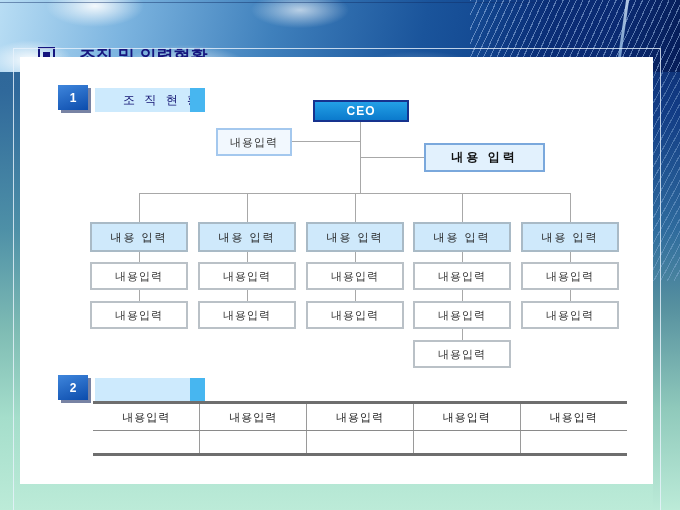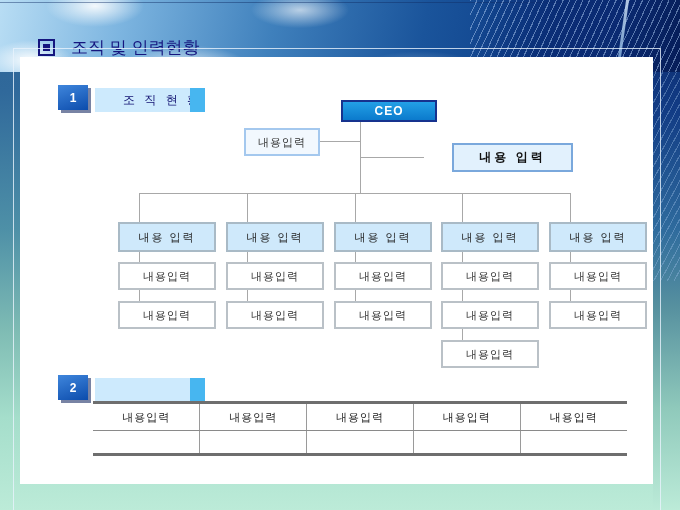--- a/index.html
+++ b/index.html
@@ -29,42 +29,42 @@
       linear-gradient(100deg,rgba(10,42,114,0) 0%,rgba(10,42,114,.85) 40%,#0a2a72 68%,#061d58 100%);}
   .bridge::after{content:"";position:absolute;right:56px;top:0;width:3px;height:72px;
     background:linear-gradient(180deg,#cfe2f6,#6f9fd4);opacity:.85;transform:skewX(-8deg);}
 
   .watermark{position:absolute;top:27px;right:24px;z-index:2;font-size:23px;letter-spacing:2px;
     color:rgba(186,205,224,.88);}
 
   .title-row{position:absolute;left:38px;top:28px;z-index:2;display:flex;align-items:center;gap:8px;}
   .bullet{position:relative;width:13px;height:13px;border:2px solid #15157e;flex:0 0 auto;}
   .bullet::after{content:"";position:absolute;left:3px;top:3px;width:7px;height:7px;background:#15157e;}
-  .title{margin:8px;font-size:17px;font-weight:normal;color:#15157e;}
+  .title{margin:16px;font-size:17px;font-weight:bold;color:#15157e;}
 
   
   .frame{position:absolute;left:13px;top:48px;width:646px;height:461px;z-index:3;pointer-events:none;
     border-left:1px solid rgba(232,243,252,.8);border-top:1px solid rgba(232,243,252,.8);border-right:1px solid rgba(232,243,252,.8);}
   .panel{position:absolute;left:20px;top:57px;width:633px;height:427px;background:#ffffff;z-index:2;}
 
   .content{position:absolute;inset:0;z-index:4;}
 
   
   .badge{position:absolute;width:30px;height:25px;background:linear-gradient(160deg,#3f86dc,#0c4cac);
     color:#fff;font-size:12px;font-weight:bold;display:flex;align-items:center;justify-content:center;
     box-shadow:3px 3px 0 rgba(10,30,90,.55);}
   .badge1{left:58px;top:85px}.badge2{left:58px;top:375px}
   .secbar{position:absolute;left:95px;width:110px;height:24px;background:#cdeafd;display:flex;align-items:center;}
   .secbar1{top:88px}.secbar2{top:378px}
   .secbar .lbl{padding-left:28px;font-size:12px;font-weight:normal;letter-spacing:3px;color:#101070;white-space:nowrap;}
   .secbar .endcap{position:absolute;right:0;top:0;width:15px;height:100%;background:#47b6f0;}
 
   
   .obox{position:absolute;box-sizing:border-box;display:flex;align-items:center;justify-content:center;
-    font-size:11px;white-space:nowrap;margin-left:28px;}
+    font-size:11px;white-space:nowrap;}
   .ceo{left:313px;top:100px;width:96px;height:22px;background:linear-gradient(180deg,#23a0e6,#0b7acc);
     border:2px solid #16328e;color:#fff;font-weight:bold;font-size:12px;letter-spacing:1px;}
   .assist-l{left:216px;top:128px;width:76px;height:28px;background:#f2f8fe;border:2px solid #a4c8ee;color:#333;letter-spacing:1px;}
   .assist-r{left:424px;top:143px;width:121px;height:29px;background:#e2f1fd;border:2px solid #7aa8dc;
     color:#111;font-weight:bold;font-size:12px;letter-spacing:3px;}
   .chead{top:222px;width:98px;height:30px;background:#cfe9fb;border:2px solid #a9bac6;color:#222;letter-spacing:2px;}
   .csub{width:98px;height:28px;background:#fff;border:2px solid #bac1c7;color:#333;letter-spacing:1px;}
   .c1{left:90px}.c2{left:198px}.c3{left:306px}.c4{left:413px}.c5{left:521px}
   .r1{top:262px}.r2{top:301px}.r3{top:340px}
 

